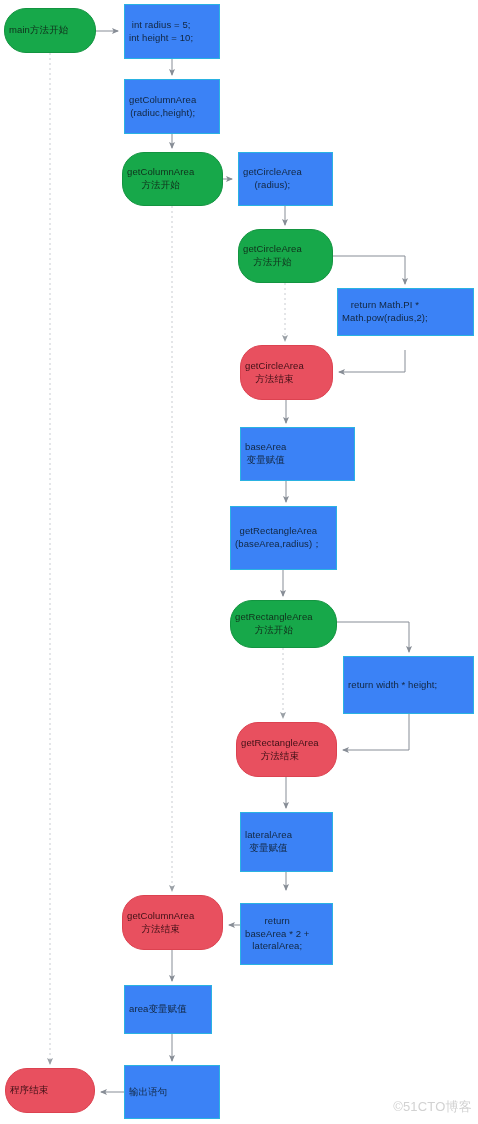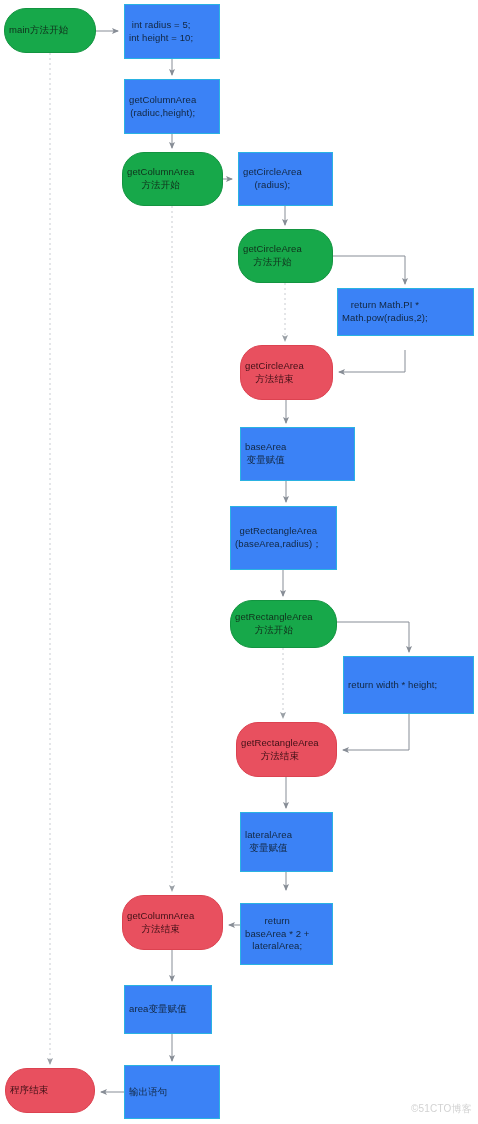--- a/index.html
+++ b/index.html
@@ -64,21 +64,21 @@
   .lifeline {
     fill: none;
     stroke: #c9ccd1;
     stroke-width: 1;
     stroke-dasharray: 2 3;
   }
   .watermark {
     position: absolute;
     right: 6px;
     bottom: 8px;
-    font-size: 10px;
+    font-size: 13px;
     color: #d2d2d2;
     letter-spacing: 0.2px;
     white-space: nowrap;
   }
 </style>
 </head>
 <body>
 
 <div id="canvas">
 

